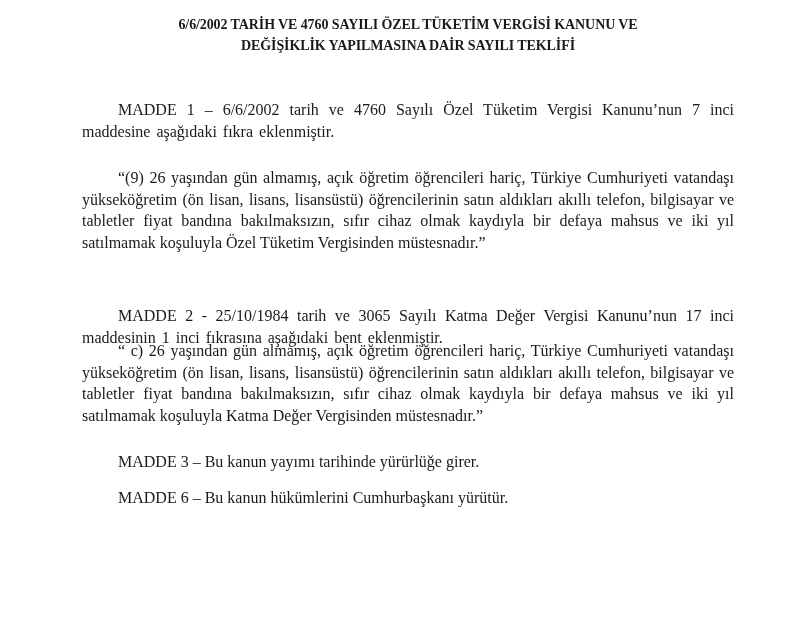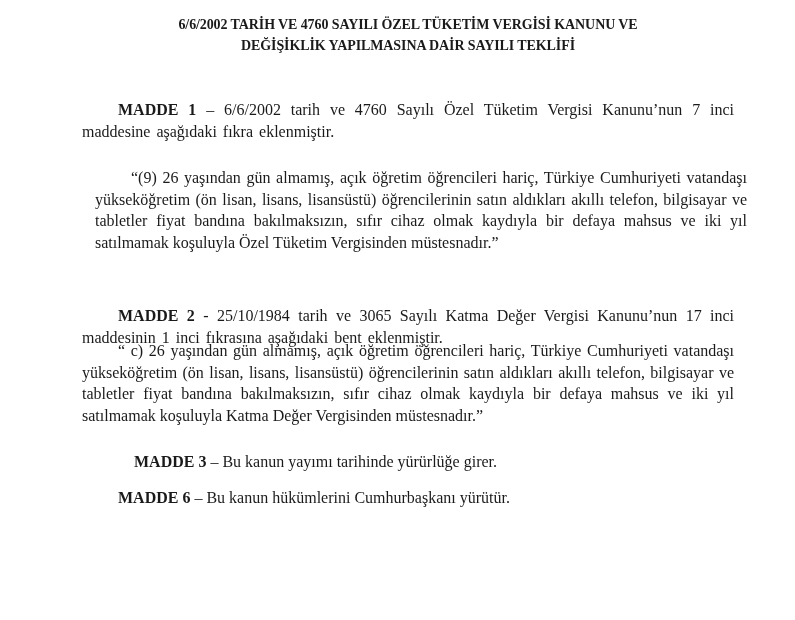--- a/index.html
+++ b/index.html
@@ -29,26 +29,26 @@
     }
     .title-line { display: block; white-space: nowrap; }
     .para {
       margin: 0;
       font-size: 16px;
       line-height: 21.5px;
       text-align: justify;
       text-align-last: left;
     }
     .indent { text-indent: 36px; }
-    .bold { font-weight: bold; margin-top: 38px; }
+    .bold { font-weight: normal; margin-top: 38px; }
     .madde1 { position: absolute; top: 99px; left: 0; width: 652px; }
-    .quote1 { position: absolute; top: 167px; left: 13px; width: 652px; font-family: Liberation Serif, serif; }
+    .quote1 { position: absolute; top: 167px; left: 0; width: 652px; font-family: Liberation Serif, serif; }
     .madde2 { position: absolute; top: 305px; left: 0; width: 652px; }
     .quote2 { position: absolute; top: 340px; left: 0; width: 652px; font-family: Liberation Serif, serif; }
-    .madde3 { position: absolute; top: 451px; left: 16px; width: 652px; }
+    .madde3 { position: absolute; top: 451px; left: 0; width: 652px; }
     .madde4 { position: absolute; top: 487px; left: 0; width: 652px; }
     .spaced { word-spacing: 2px; }
   </style>
 </head>
 <body>
 
 <div class="page">
 
   <h1 class="title">
     <span class="title-line">6/6/2002 TARİH VE 4760 SAYILI ÖZEL TÜKETİM VERGİSİ KANUNU VE</span>

